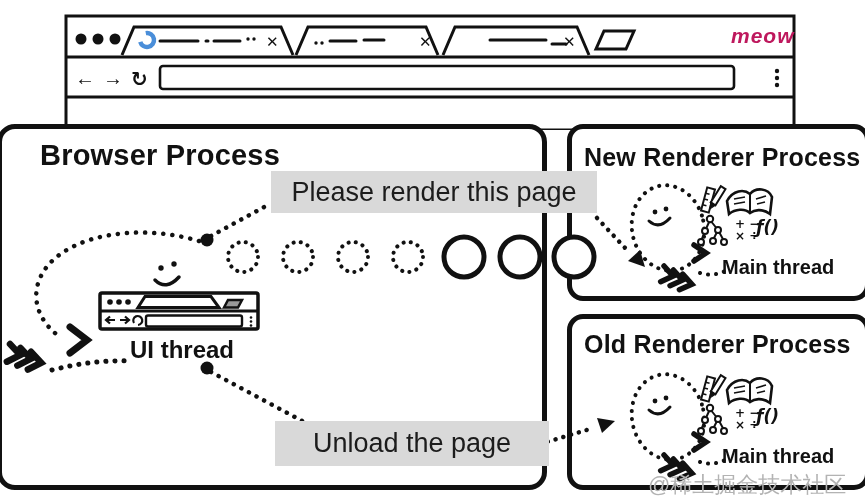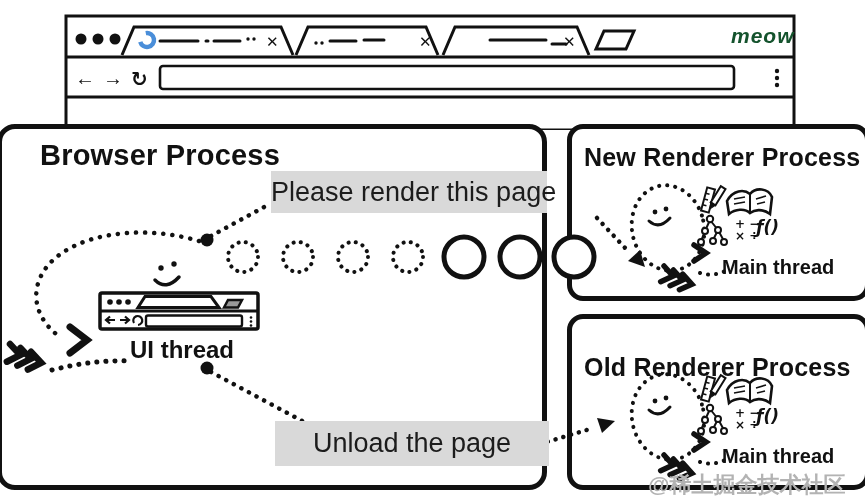--- a/index.html
+++ b/index.html
@@ -6,22 +6,22 @@
   #stage{position:relative;width:865px;height:504px;overflow:hidden;background:#fff;
          font-family:"Liberation Sans","DejaVu Sans",sans-serif;color:#111;}
   svg{position:absolute;left:0;top:0;}
   .box{position:absolute;background:#fff;border:5px solid #111;border-radius:18px;box-sizing:border-box;}
   .title{position:absolute;font-weight:bold;color:#111;white-space:nowrap;letter-spacing:.2px;}
   .msg{position:absolute;background:#d9d9d9;color:#1c1c1c;text-align:center;white-space:nowrap;
        font-size:27px;z-index:6;}
   .threadlabel{position:absolute;font-weight:bold;color:#111;white-space:nowrap;z-index:6;}
   #url-text{position:absolute;left:175px;top:68px;font-size:16px;font-weight:600;color:#111;z-index:3;}
   #meow{position:absolute;left:731px;top:24px;font-size:21px;font-style:italic;font-weight:bold;
-        letter-spacing:1px;color:#14532d;z-index:3;}
-  #watermark{position:absolute;left:648px;top:470px;font-size:22px;color:#b3b3b3;z-index:7;white-space:nowrap;font-weight:bold;}
+        letter-spacing:1px;color:#be185d;z-index:3;}
+  #watermark{position:absolute;left:648px;top:470px;font-size:22px;color:#b3b3b3;z-index:7;white-space:nowrap;}
 </style>
 </head>
 <body>
 
 <div id="stage">
 
   <svg width="865" height="130" viewBox="0 0 865 130" style="z-index:1;">
     <g fill="none" stroke="#111" stroke-width="3">
       <rect x="66" y="16" width="728" height="114" fill="#fff"></rect>
       <line x1="66" y1="57" x2="794" y2="57"></line>
@@ -82,21 +82,21 @@
     </g>
   </svg>
   <div id="meow">meow</div>
 
   <div class="box" style="left:-3px;top:124px;width:550px;height:366px;z-index:4;"></div>
   <div class="box" style="left:567px;top:124px;width:303px;height:177px;border-radius:16px;z-index:4;"></div>
   <div class="box" style="left:567px;top:314px;width:303px;height:176px;border-radius:16px;z-index:4;"></div>
 
   <div class="title" style="left:40px;top:139px;font-size:29px;z-index:5;">Browser Process</div>
   <div class="title" style="left:584px;top:143px;font-size:25px;z-index:5;">New Renderer Process</div>
-  <div class="title" style="left:584px;top:330px;font-size:25px;z-index:5;margin-top:23px;">Old Renderer Process</div>
+  <div class="title" style="left:584px;top:330px;font-size:25px;z-index:5;">Old Renderer Process</div>
 
   <svg width="865" height="504" viewBox="0 0 865 504" style="z-index:5;">
     <defs>
 
       <g id="renderer-art">
         <ellipse cx="668" cy="228" rx="36" ry="43" transform="rotate(-12 668 228)" fill="none" stroke="#111" stroke-width="4" stroke-linecap="round" stroke-dasharray="0.1 8"></ellipse>
         <g>
           <circle cx="655" cy="212" r="2.4" fill="#111"></circle>
             <circle cx="666" cy="209" r="2.4" fill="#111"></circle>
           <path d="M649 221 Q659 230 670 218" fill="none" stroke="#111" stroke-width="3" stroke-linecap="round"></path>
@@ -203,21 +203,21 @@
     </g>
     <g>
       <path d="M540 444 L590 429" fill="none" stroke="#111" stroke-width="4.5" stroke-linecap="round" stroke-dasharray="0.1 8"></path>
       <polygon points="615,421 602,433 597,418" fill="#111"></polygon>
     </g>
 
     <use href="#renderer-art"></use>
     <use href="#renderer-art" y="189"></use>
   </svg>
 
-  <div class="msg" style="left:271px;top:171px;width:276px;height:42px;line-height:42px;">Please render this page</div>
+  <div class="msg" style="left:271px;top:171px;width:326px;height:42px;line-height:42px;">Please render this page</div>
   <div class="msg" style="left:262px;top:421px;width:274px;height:45px;line-height:45px;margin-left:13px;">Unload the page</div>
 
   <div class="threadlabel" style="left:112px;top:336px;width:140px;text-align:center;font-size:24px;">UI thread</div>
   <div class="threadlabel" style="left:722px;top:256px;font-size:20px;">Main thread</div>
   <div class="threadlabel" style="left:722px;top:445px;font-size:20px;">Main thread</div>
 
   <div id="watermark">@稀土掘金技术社区</div>
 </div>
 
 </body></html>

